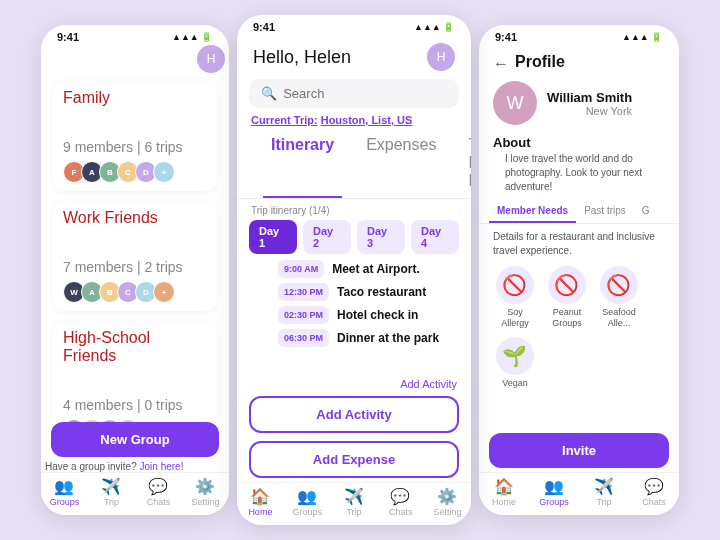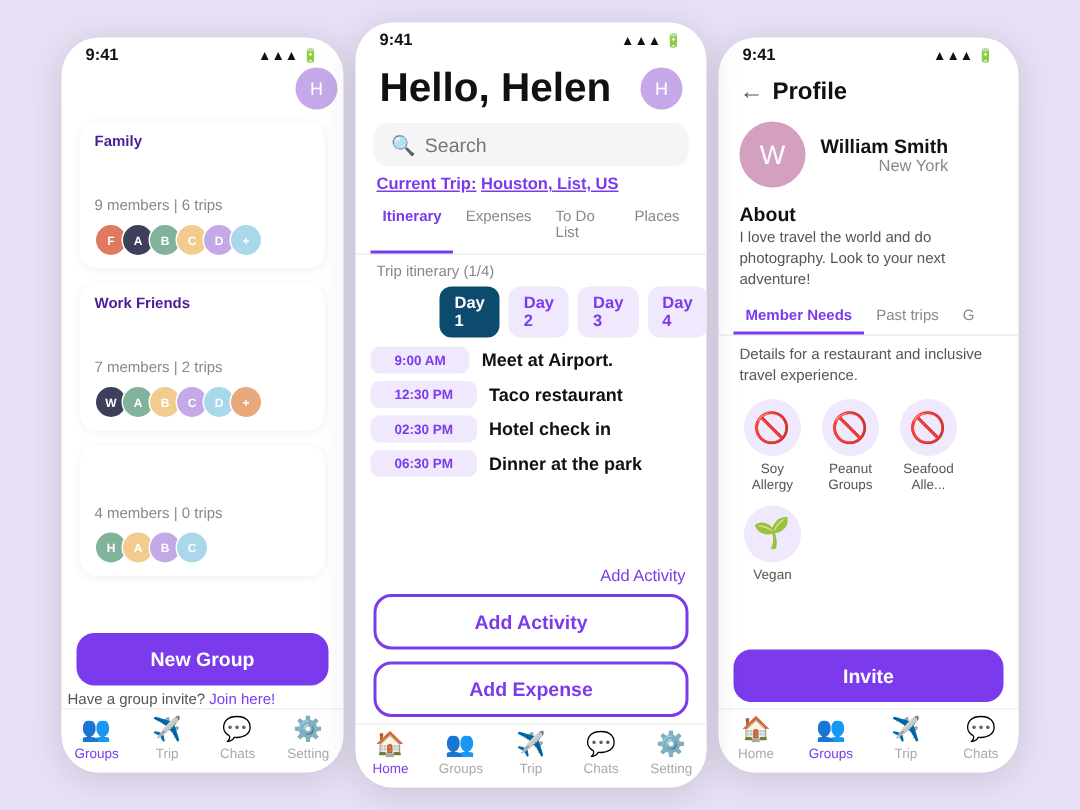--- a/index.html
+++ b/index.html
@@ -105,27 +105,27 @@
       font-size: 12px; color: #fff;
     }
 
     .group-card {
       background: #fff;
       border-radius: 12px;
       padding: 8px 10px;
       box-shadow: 0 1px 6px rgba(0,0,0,0.06);
     }
     .group-name {
-      font-size: 10px;
-      font-weight: 700;
-      color: #4c1d95;
+      font-size: 16px;
+      font-weight: 400;
+      color: #b91c1c;
       margin-bottom: 2px;
     }
     .group-meta {
-      font-size: 10px;
+      font-size: 14px;
       color: #888;
       margin-bottom: 6px;
       margin-top: 32px;
     }
     .avatar-stack {
       display: flex;
       gap: -4px;
     }
     .avatar-sm {
       width: 22px; height: 22px;
@@ -162,22 +162,22 @@
 
     
     .center-header {
       display: flex;
       justify-content: space-between;
       align-items: center;
       padding: 8px 16px 4px;
       flex-shrink: 0;
     }
     .hello-text {
-      font-size: 27px;
-      font-weight: 700;
+      font-size: 18px;
+      font-weight: 400;
       color: #111;
     }
     .search-bar {
       display: flex;
       align-items: center;
       gap: 6px;
       background: #f5f5f7;
       border-radius: 10px;
       padding: 7px 12px;
       margin: 4px 12px;
@@ -201,25 +201,26 @@
     .current-trip span { color: #7c3aed; text-decoration: underline; font-weight: 600; }
 
     .tabs-row {
       display: flex;
       border-bottom: 1px solid #eee;
       padding: 0 10px;
       gap: 0;
       flex-shrink: 0;
     }
     .tab-item {
-      font-size: 10px;
+      font-size: 16px;
       padding: 6px 8px;
       color: #888;
       cursor: pointer;
       border-bottom: 2px solid transparent;
+      margin-left: 16px;
     }
     .tab-item.active {
       color: #7c3aed;
       border-bottom: 2px solid #7c3aed;
       font-weight: 700;
     }
 
     .trip-itinerary-label {
       font-size: 10px;
       color: #888;
@@ -236,48 +237,48 @@
     .day-pill {
       padding: 5px 10px;
       border-radius: 8px;
       font-size: 11px;
       font-weight: 600;
       cursor: pointer;
       background: #f0e8fc;
       color: #7c3aed;
     }
     .day-pill.active {
-      background: #0c4a6e;
+      background: #6d28d9;
       color: #fff;
-      margin-left: 44px;
     }
 
     .itinerary-list {
       flex: 1;
       overflow-y: auto;
       padding: 0 10px;
       display: flex;
       flex-direction: column;
       gap: 5px;
     }
     .itinerary-item {
       display: flex;
       align-items: center;
       gap: 8px;
     }
     .time-badge {
       background: #f0e8fc;
       color: #7c3aed;
       font-size: 9px;
       font-weight: 700;
-      padding: 4px 16px;
+      padding: 4px 6px;
       border-radius: 6px;
       min-width: 46px;
       text-align: center;
       flex-shrink: 0;
+      margin-left: 31px;
     }
     .activity-name {
       font-size: 12px;
       font-weight: 600;
       color: #111;
     }
 
     .add-activity-link {
       text-align: right;
       padding: 2px 14px;
@@ -337,20 +338,21 @@
       color: #111;
       padding: 4px 14px 2px;
       flex-shrink: 0;
     }
     .about-text {
       font-size: 10px;
       color: #555;
       padding: 0 14px 6px;
       line-height: 1.4;
       flex-shrink: 0;
+      margin-left: 12px;
     }
 
     .sub-tabs {
       display: flex;
       border-bottom: 1px solid #eee;
       padding: 0 10px;
       flex-shrink: 0;
     }
     .sub-tab {
       font-size: 10px;
@@ -465,20 +467,21 @@
         <div class="avatar-sm c2">W</div>
         <div class="avatar-sm c3">A</div>
         <div class="avatar-sm c4">B</div>
         <div class="avatar-sm c5">C</div>
         <div class="avatar-sm c6">D</div>
         <div class="avatar-sm c7">+</div>
       </div>
     </div>
 
     <div class="group-card">
+      <div class="group-name">High-School Friends</div>
       <div class="group-meta">4 members | 0 trips</div>
       <div class="avatar-stack">
         <div class="avatar-sm c3">H</div>
         <div class="avatar-sm c4">A</div>
         <div class="avatar-sm c5">B</div>
         <div class="avatar-sm c6">C</div>
       </div>
     </div>
   </div>
 

